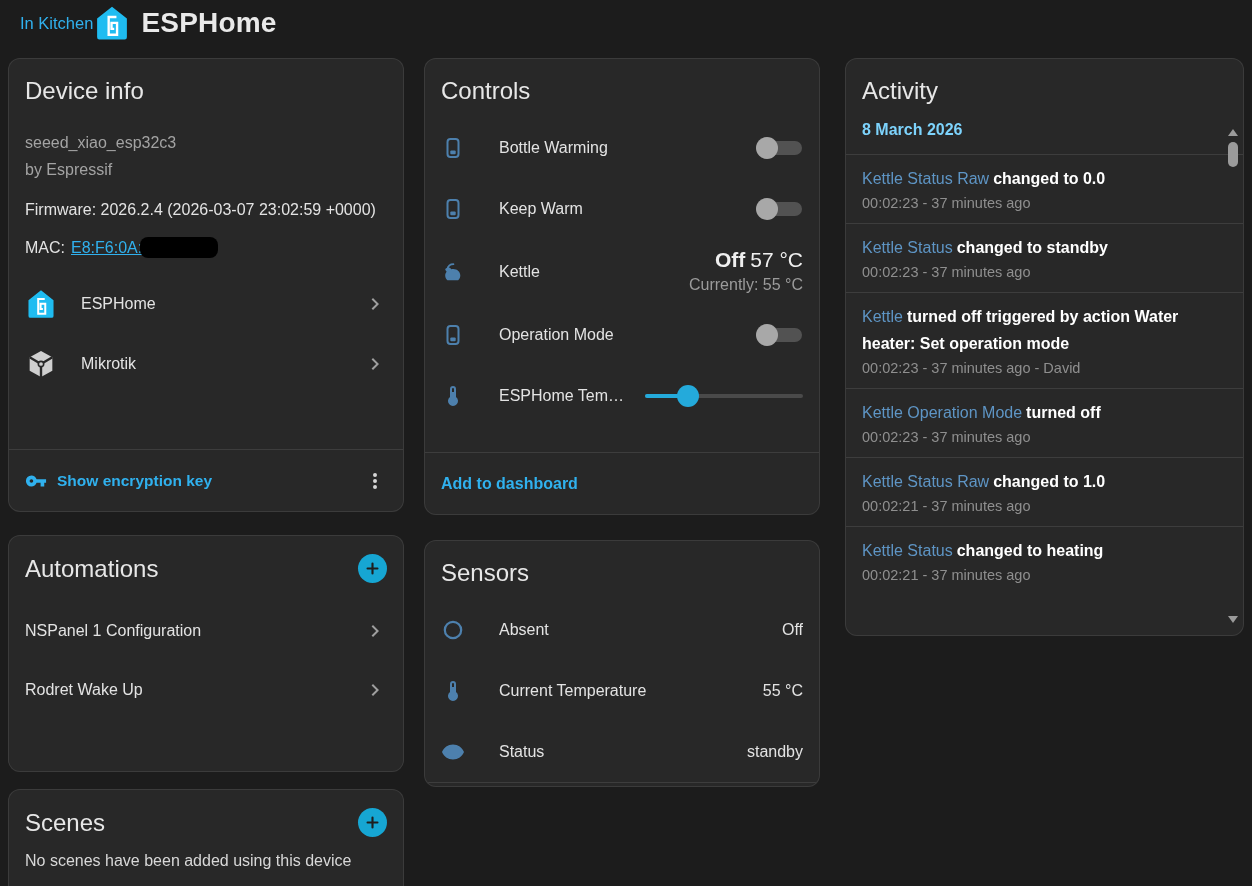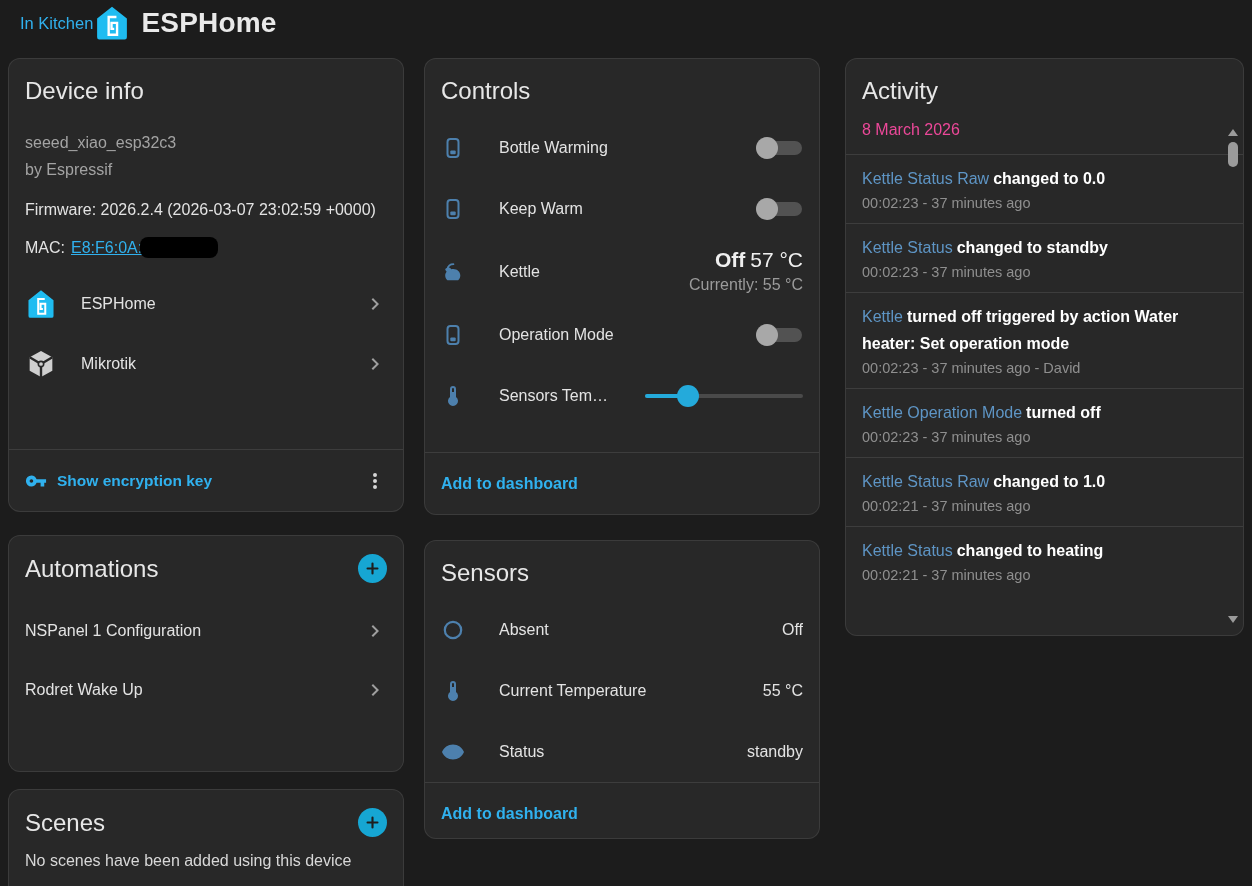--- a/index.html
+++ b/index.html
@@ -75,21 +75,21 @@
   .slider .knob{position:absolute;right:-11px;top:-9px;width:22px;height:22px;border-radius:50%;background:var(--accent2)}
 
   
   .plus-btn{width:29px;height:29px;border-radius:50%;background:#16a6d3;display:flex;align-items:center;justify-content:center;cursor:pointer;flex:none}
   .list-rows{margin-top:18px}
   .list-row{height:59px;display:flex;align-items:center;padding:0 16px;cursor:pointer}
   .list-label{font-size:16px;color:var(--text)}
   .scenes-empty{padding:0 16px;margin-top:11px;font-size:16px;line-height:26px;color:#d8d8d8}
 
   
-  .log-date{font-weight:400;font-size:16px;color:#ec4899;padding:16px 16px 15px}
+  .log-date{font-weight:700;font-size:16px;color:#7dd3fc;padding:16px 16px 15px}
   .log-entry{border-top:1px solid var(--divider);padding:10px 46px 12px 16px;cursor:pointer}
   .log-msg{font-size:16px;line-height:27px}
   .log-msg a{color:var(--entity);text-decoration:none;margin-right:4px;cursor:pointer}
   .log-msg .m{font-weight:700;color:#ffffff}
   .log-time{margin-top:3px;font-size:14.5px;color:var(--text3)}
 
   
   .scrollbar{position:absolute;right:5px;top:70px;bottom:12px;width:11px}
   .sb-up,.sb-down{width:0;height:0;border-left:5.5px solid transparent;border-right:5.5px solid transparent;margin:0 auto;cursor:pointer}
   .sb-up{border-bottom:7px solid #9b9b9b}
@@ -292,36 +292,36 @@
                 <span class="track"></span>
                 <span class="thumb"></span>
               </span>
           </div>
           <div class="ent-row">
             <span class="ent-icon">
               <svg width="24" height="24" viewBox="0 0 24 24">
                   <path fill="currentColor" d="M15 13V5a3 3 0 0 0-6 0v8a5 5 0 1 0 6 0m-3-9a1 1 0 0 1 1 1v3h-2V5a1 1 0 0 1 1-1Z"></path>
                 </svg>
             </span>
-            <span class="ent-label">Sensors Tem…</span>
+            <span class="ent-label">ESPHome Tem…</span>
             <span class="spacer"></span>
             <span class="slider">
               <span class="track"></span>
               <span class="fill" style="width: 27%;">
                   <span class="knob"></span>
                 </span>
             </span>
           </div>
         </div>
         <div class="card-footer">
           <span class="add-link">Add to dashboard</span>
         </div>
       </div>
 
-      <div class="card" style="height:299px">
+      <div class="card" style="height:247px">
         <div class="card-title-row">
           <span class="card-title">Sensors</span>
         </div>
         <div class="ent-rows">
           <div class="ent-row">
             <span class="ent-icon">
               <svg width="24" height="24" viewBox="0 0 24 24">
                   <circle cx="12" cy="12" r="8.2" fill="none" stroke="currentColor" stroke-width="2.2"></circle>
                 </svg>
             </span>

